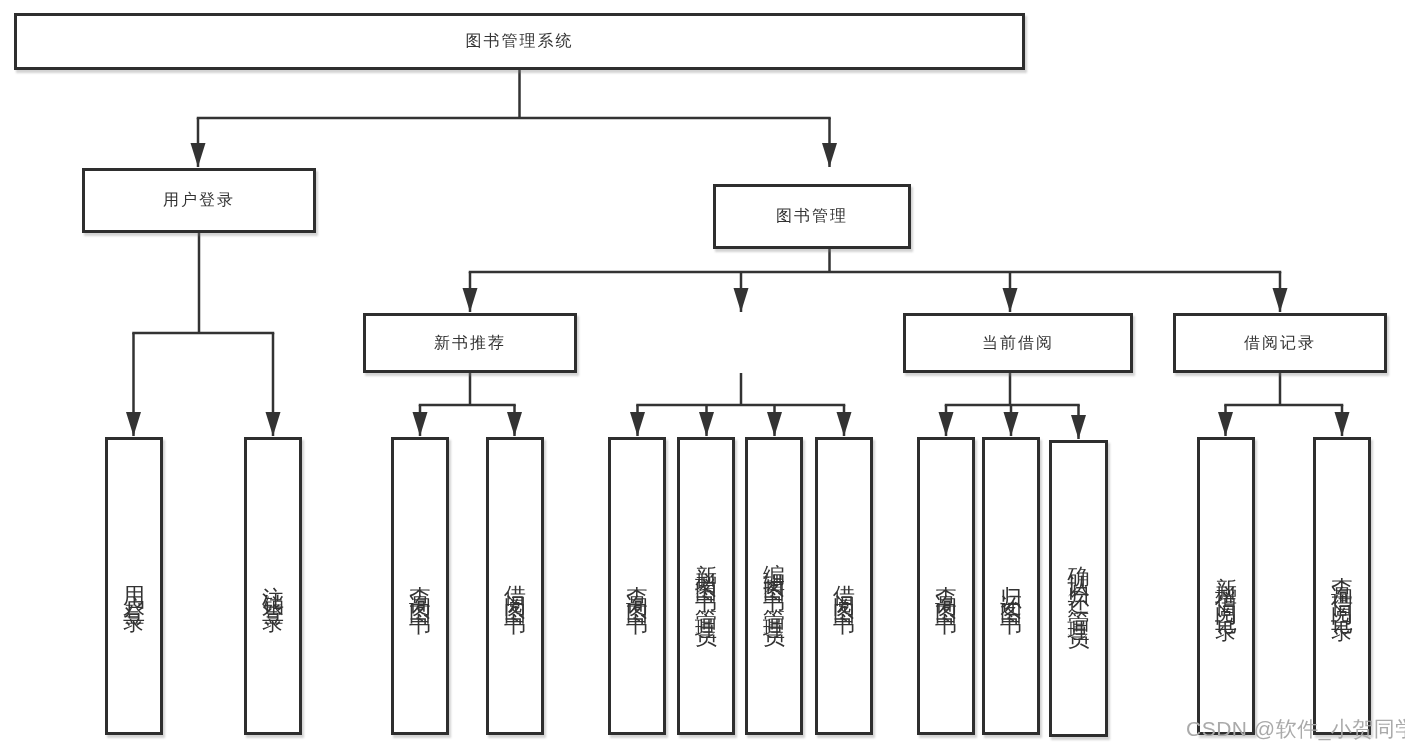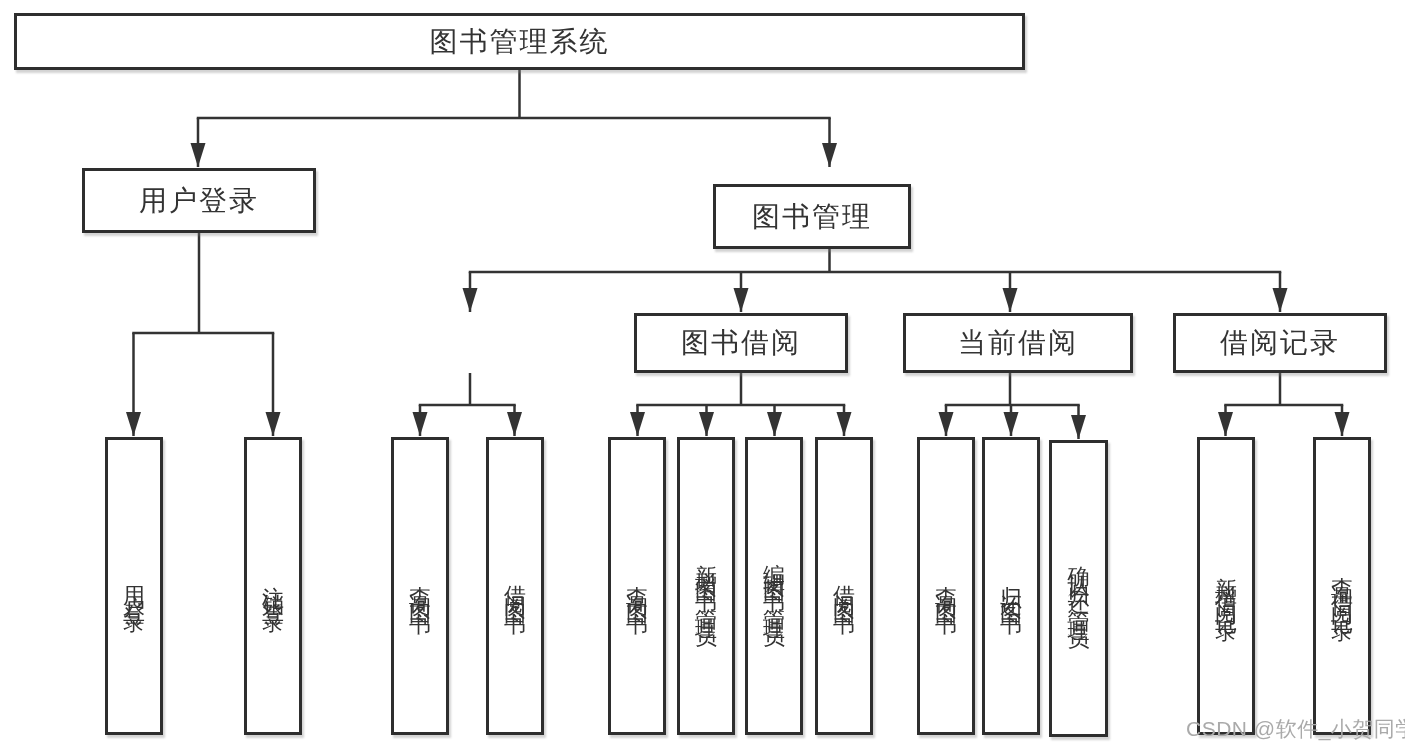--- a/index.html
+++ b/index.html
@@ -27,21 +27,21 @@
     border: 3px solid #2e2e2e;
     background: #ffffff;
     display: flex;
     align-items: center;
     justify-content: center;
     color: #333333;
     z-index: 2;
     box-shadow: 2px 3px 2px rgba(130,130,130,0.35);
   }
   .hbox span {
-    font-size: 28px;
+    font-size: 16px;
     letter-spacing: 2px;
     white-space: nowrap;
   }
   .vbox span {
     writing-mode: vertical-rl;
     text-orientation: mixed;
     font-size: 22px;
     line-height: 1;
     letter-spacing: 9px;
     white-space: nowrap;
@@ -128,22 +128,22 @@
     <span>图书管理系统</span>
   </div>
 
   <div class="node hbox" style="left:82px;top:168px;width:234px;height:65px">
     <span>用户登录</span>
   </div>
   <div class="node hbox" style="left:713px;top:184px;width:198px;height:65px">
     <span>图书管理</span>
   </div>
 
-  <div class="node hbox" style="left:634px;top:313px;width:214px;height:60px">
-    <span>图书借阅</span>
+  <div class="node hbox" style="left:363px;top:313px;width:214px;height:60px">
+    <span>新书推荐</span>
   </div>
   <div class="node hbox" style="left:903px;top:313px;width:230px;height:60px">
     <span>当前借阅</span>
   </div>
   <div class="node hbox" style="left:1173px;top:313px;width:214px;height:60px">
     <span>借阅记录</span>
   </div>
 
   <div class="node vbox" style="left:105px;top:437px;width:58px;height:298px">
     <span>用户登录</span>

